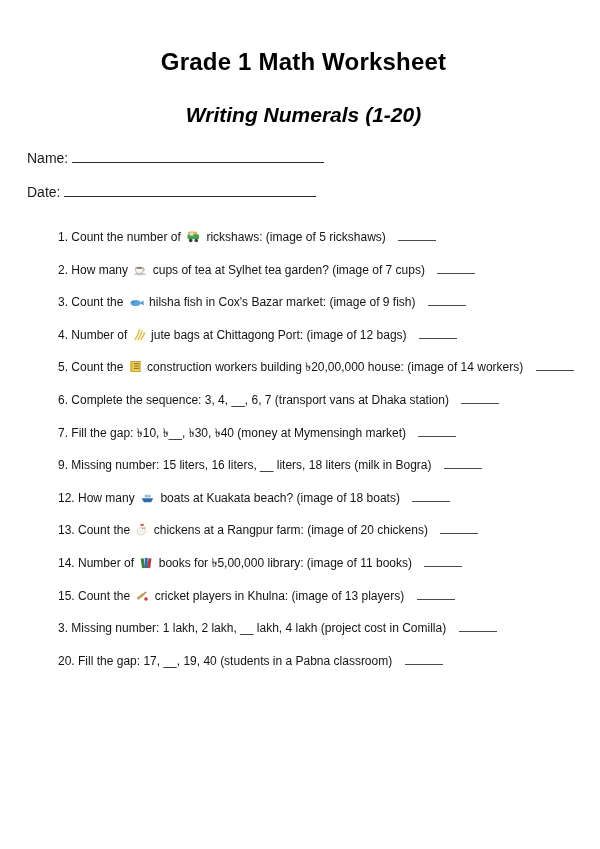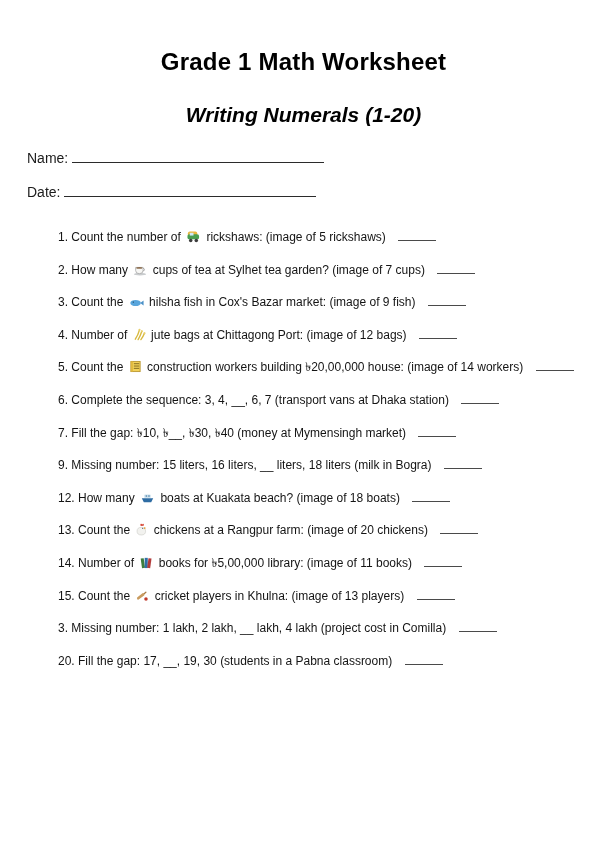--- a/index.html
+++ b/index.html
@@ -223,20 +223,20 @@
   </div>
       <div class="question">
     <span>3.</span>
     <span>Missing number: 1 lakh, 2 lakh, __ lakh, 4 lakh (project cost in Comilla)</span>
     
     
     <span class="blank"></span>
   </div>
       <div class="question">
     <span>20.</span>
-    <span>Fill the gap: 17, __, 19, 30 (students in a Pabna classroom)</span>
+    <span>Fill the gap: 17, __, 19, 40 (students in a Pabna classroom)</span>
     
     
     <span class="blank"></span>
   </div>
     </div>
 
 </div>
 
 </body></html>

